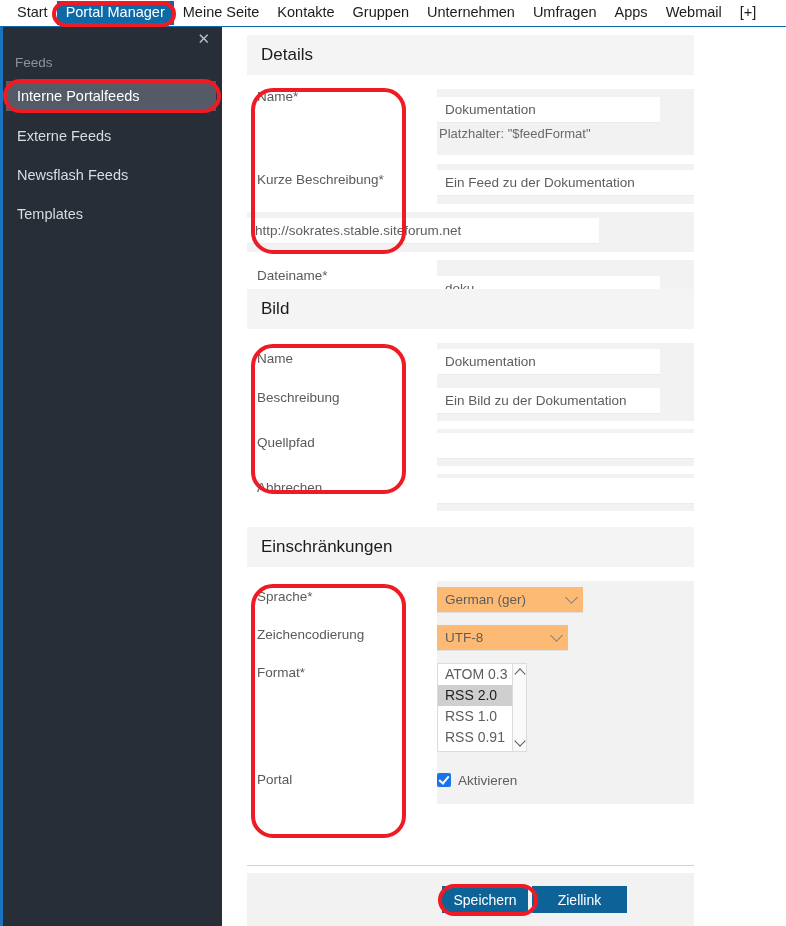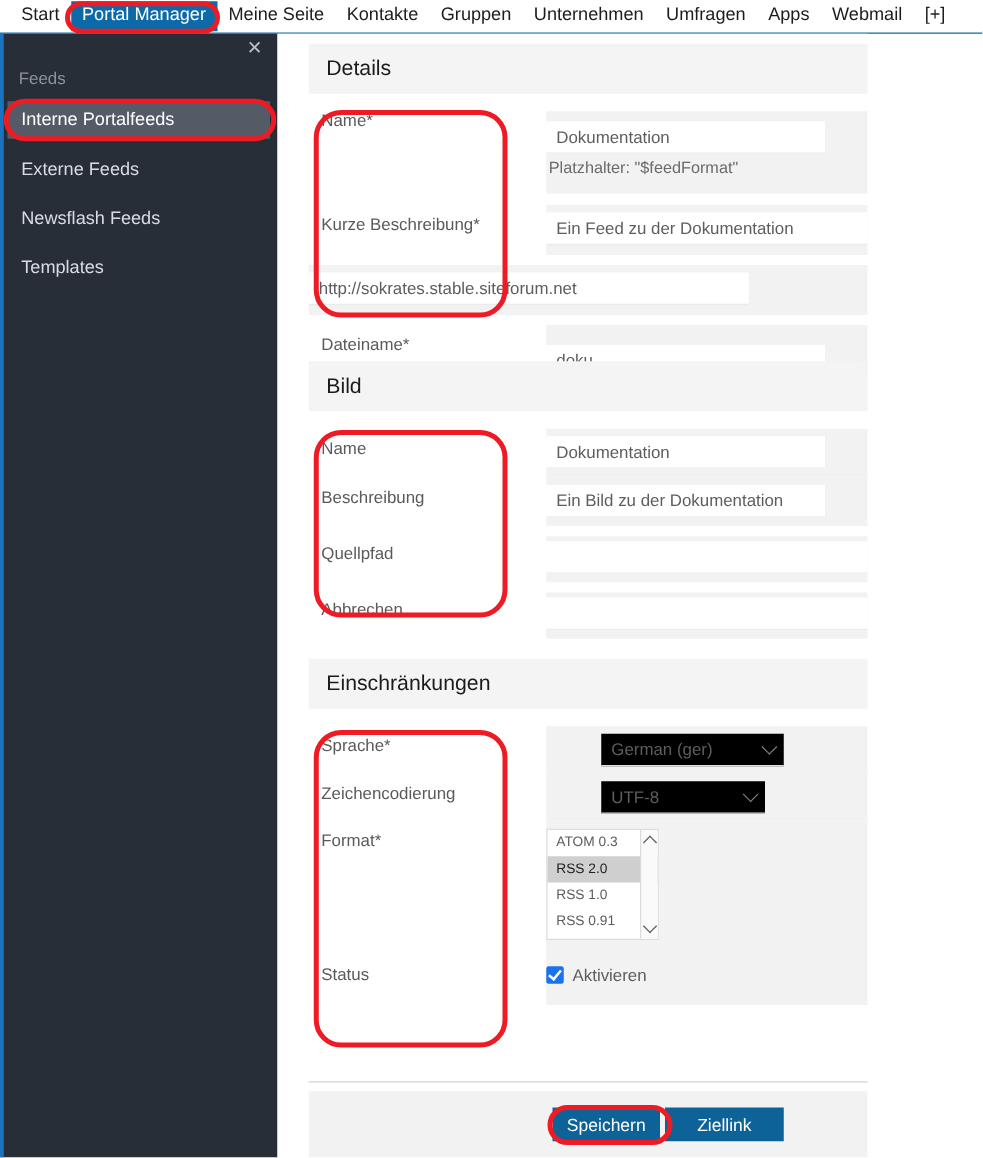--- a/index.html
+++ b/index.html
@@ -96,41 +96,41 @@
     border-bottom: 1px solid #ebebeb;
     font-size: 13.5px; color: #5d5d5d;
     padding: 0 8px;
     line-height: 26px;
     font-family: "Liberation Sans", sans-serif;
     outline: none;
   }
   .hint { font-size: 13px; color: #6a6a6a; padding-left: 2px; }
 
   .sel {
-    height: 26px; background: #000000;
+    height: 26px; background: #fdba74;
     border: none; border-bottom: 1px solid #e0e0e0;
     font-size: 13.5px; color: #5d5d5d;
     padding: 0 24px 12px 8px;
     line-height: 26px;
     font-family: "Liberation Sans", sans-serif;
-    position: relative; display: inline-block; margin-left: 44px;
+    position: relative; display: inline-block;
   }
   .sel .caret {
     position: absolute; right: 7px; top: 6px;
     width: 9px; height: 9px;
     border-right: 1.6px solid #7d7d7d;
     border-bottom: 1.6px solid #7d7d7d;
     transform: rotate(45deg);
   }
 
   
   .listbox {
     position: relative; width: 90px; background: #ffffff;
     border: 1px solid #dcdcdc;
-    font-size: 11px; color: #5d5d5d;
+    font-size: 14px; color: #5d5d5d;
   }
   .listbox .opt { height: 21px; line-height: 21px; padding-left: 7px; white-space: nowrap; }
   .listbox .opt.sel-opt { background: #cfcfcf; color: #222; }
   .lb-scroll {
     position: absolute; right: 0; top: 0; width: 14px; height: 100%;
     background: #fafafa; border-left: 1px solid #dcdcdc;
   }
   .lb-arrow {
     position: absolute; left: 3px; width: 8px; height: 8px;
     border-left: 1.6px solid #5c5c5c; border-top: 1.6px solid #5c5c5c;
@@ -344,21 +344,21 @@
             <div class="lb-scroll">
               <div class="lb-arrow up"></div>
               <div class="lb-arrow down"></div>
             </div>
           </div>
         </div>
       </div>
 
 
       <div class="frow" style="height:40px">
-        <div class="flabel" style="padding-top:8px">Status</div>
+        <div class="flabel" style="padding-top:8px">Portal</div>
         <div class="fctrl" style="height:40px">
           <div class="chkrow" style="padding-top:6px;">
             <div class="chk"></div>
             <div class="chklabel">Aktivieren</div>
           </div>
         </div>
       </div>
     </div>
 
     <div id="btn-divider"></div>

